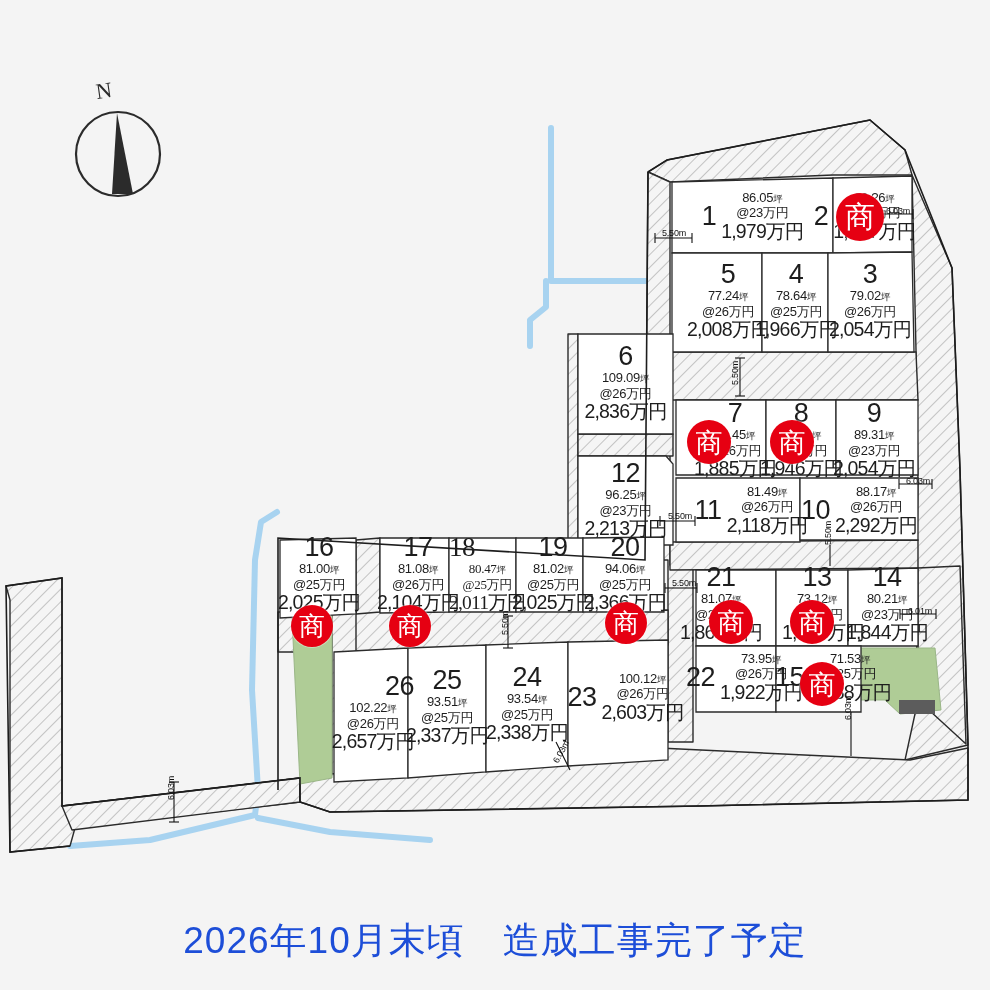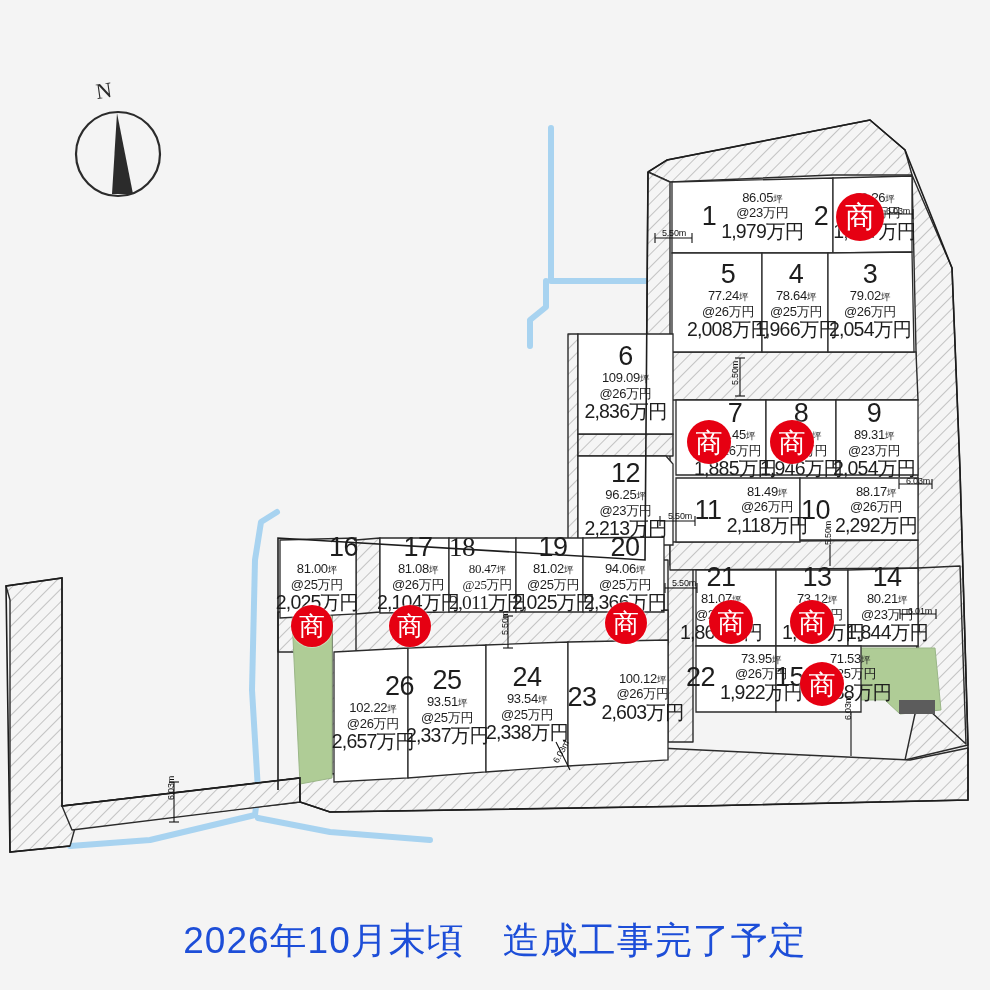--- a/index.html
+++ b/index.html
@@ -394,21 +394,21 @@
         </div>
       </div>
       <div class="lot side" style="left: 784px; top: 650px; width: 98px; height: 54px;">
         <div class="lnum">15</div>
         <div class="figs">
           <div class="ltsubo"><span>71.53</span><span class="unit">坪</span></div>
           <div class="lunit">@25万円</div>
           <div class="lprice">1,788万円</div>
         </div>
       </div>
-      <div class="lot" style="left: 280px; top: 540px; width: 78px; height: 68px; display: flex; flex-direction: column; align-items: flex-end; justify-content: center;">
+      <div class="lot" style="left: 280px; top: 540px; width: 78px; height: 68px; display: flex; flex-direction: column; align-items: center; justify-content: center;">
         <div class="lnum">16</div>
         <div class="figs">
           <div class="ltsubo"><span>81.00</span><span class="unit">坪</span></div>
           <div class="lunit">@25万円</div>
           <div class="lprice">2,025万円</div>
         </div>
       </div>
       <div class="lot" style="left: 379px; top: 540px; width: 78px; height: 68px; display: flex; flex-direction: column; align-items: center; justify-content: center;">
         <div class="lnum">17</div>
         <div class="figs">

